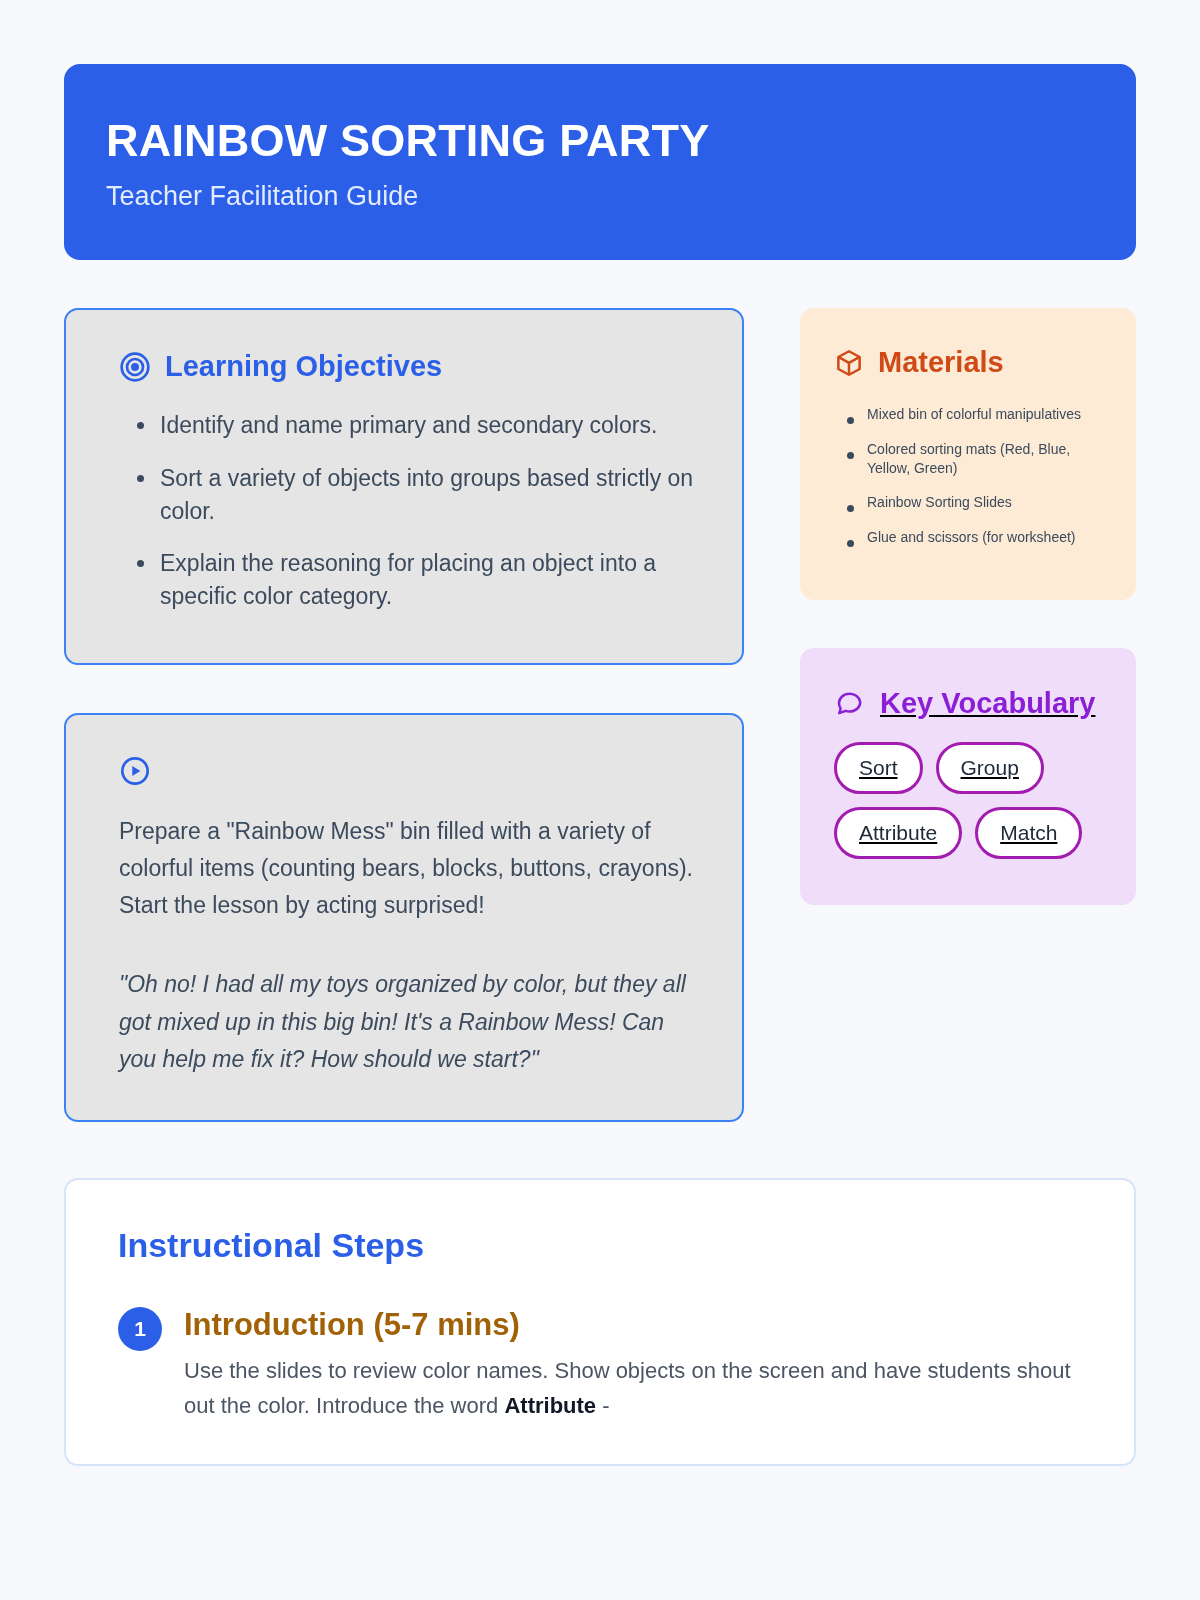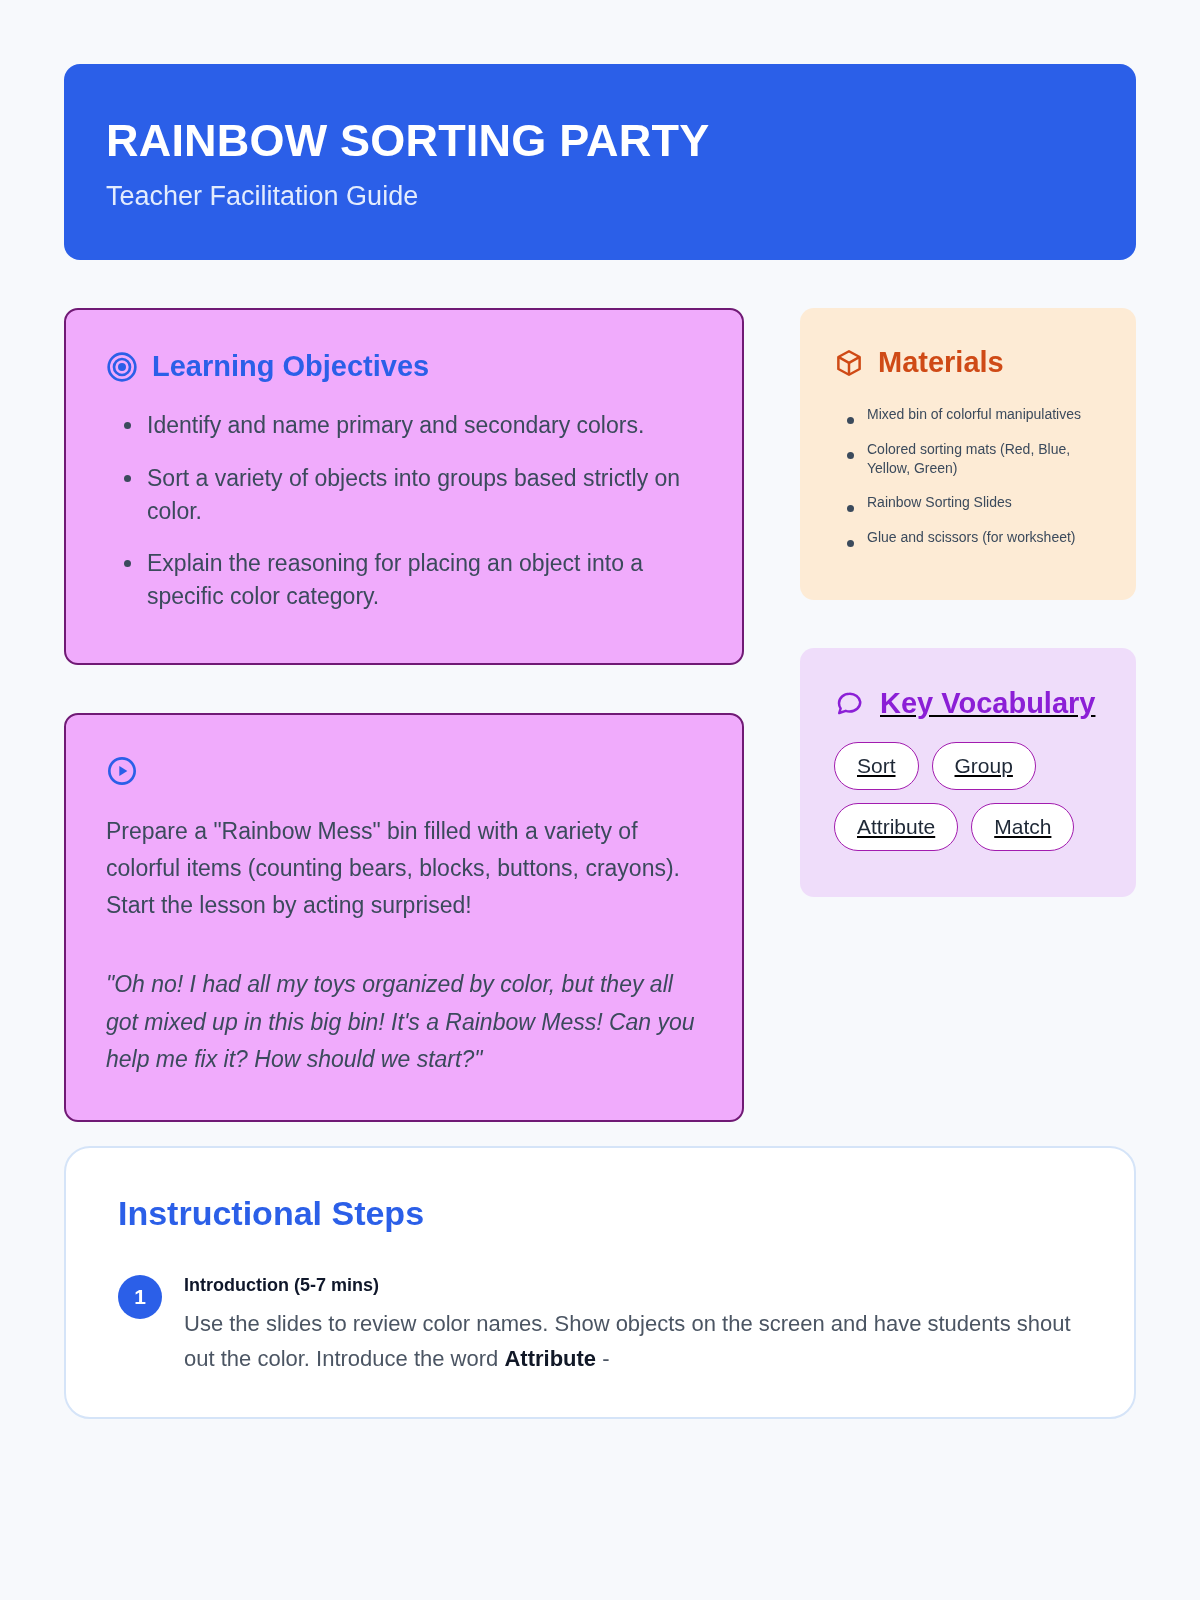--- a/index.html
+++ b/index.html
@@ -61,24 +61,24 @@
     display: grid;
     grid-template-columns: 680px 1fr;
     gap: 56px;
     align-items: start;
   }
   .col-left { display: flex; flex-direction: column; gap: 48px; }
   .col-right { display: flex; flex-direction: column; gap: 48px; }
 
   
   .card {
-    background: #f0abfc;
-    border: 2px solid #701a75;
+    background: #e5e5e5;
+    border: 2px solid #3b82f6;
     border-radius: 14px;
-    padding: 40px 40px 42px 40px;
+    padding: 40px 40px 42px 53px;
   }
 
   .card-head {
     display: flex;
     align-items: center;
     gap: 14px;
     margin-bottom: 26px;
   }
   .card-head .icon { flex: 0 0 auto; display: block; line-height: 0; }
   .card-title {
@@ -145,34 +145,34 @@
   }
   .card-vocab .card-head { align-items: center; gap: 16px; margin-bottom: 22px; }
   .card-vocab .card-title {
     color: #8b1fd6;
     font-size: 29px;
     line-height: 1.18;
   }
   .chips { display: flex; flex-wrap: wrap; gap: 13px; }
   .chip {
     background: #ffffff;
-    border: 1px solid #a21caf;
+    border: 3px solid #a21caf;
     border-radius: 999px;
     padding: 11px 22px;
     font-size: 21px;
     color: #1f2937;
     white-space: nowrap;
   }
 
   
   .steps-card {
-    margin-top: 24px;
+    margin-top: 56px;
     background: #ffffff;
     border: 2px solid #d5e4f8;
-    border-radius: 26px;
+    border-radius: 14px;
     padding: 46px 44px 40px 52px;
   }
   .steps-title {
     font-size: 34px;
     font-weight: bold;
     color: #2b5fe8;
     margin-bottom: 40px;
   }
   .step-row { display: flex; gap: 22px; align-items: flex-start; }
   .step-num {
@@ -184,23 +184,23 @@
     color: #fff;
     font-size: 21px;
     font-weight: bold;
     display: flex;
     align-items: center;
     justify-content: center;
     margin-top: 2px;
   }
   .step-body { padding-top: 2px; }
   .step-heading {
-    font-size: 18px;
-    font-weight: bold;
-    color: #0f172a;
+    font-size: 31px;
+    font-weight: bold;
+    color: #a16207;
     margin-bottom: 10px;
   }
   .step-text {
     font-size: 22px;
     line-height: 1.6;
     color: #4b5563;
   }
   .step-text b { color: #111827; font-weight: bold; }
 </style>
 </head>

